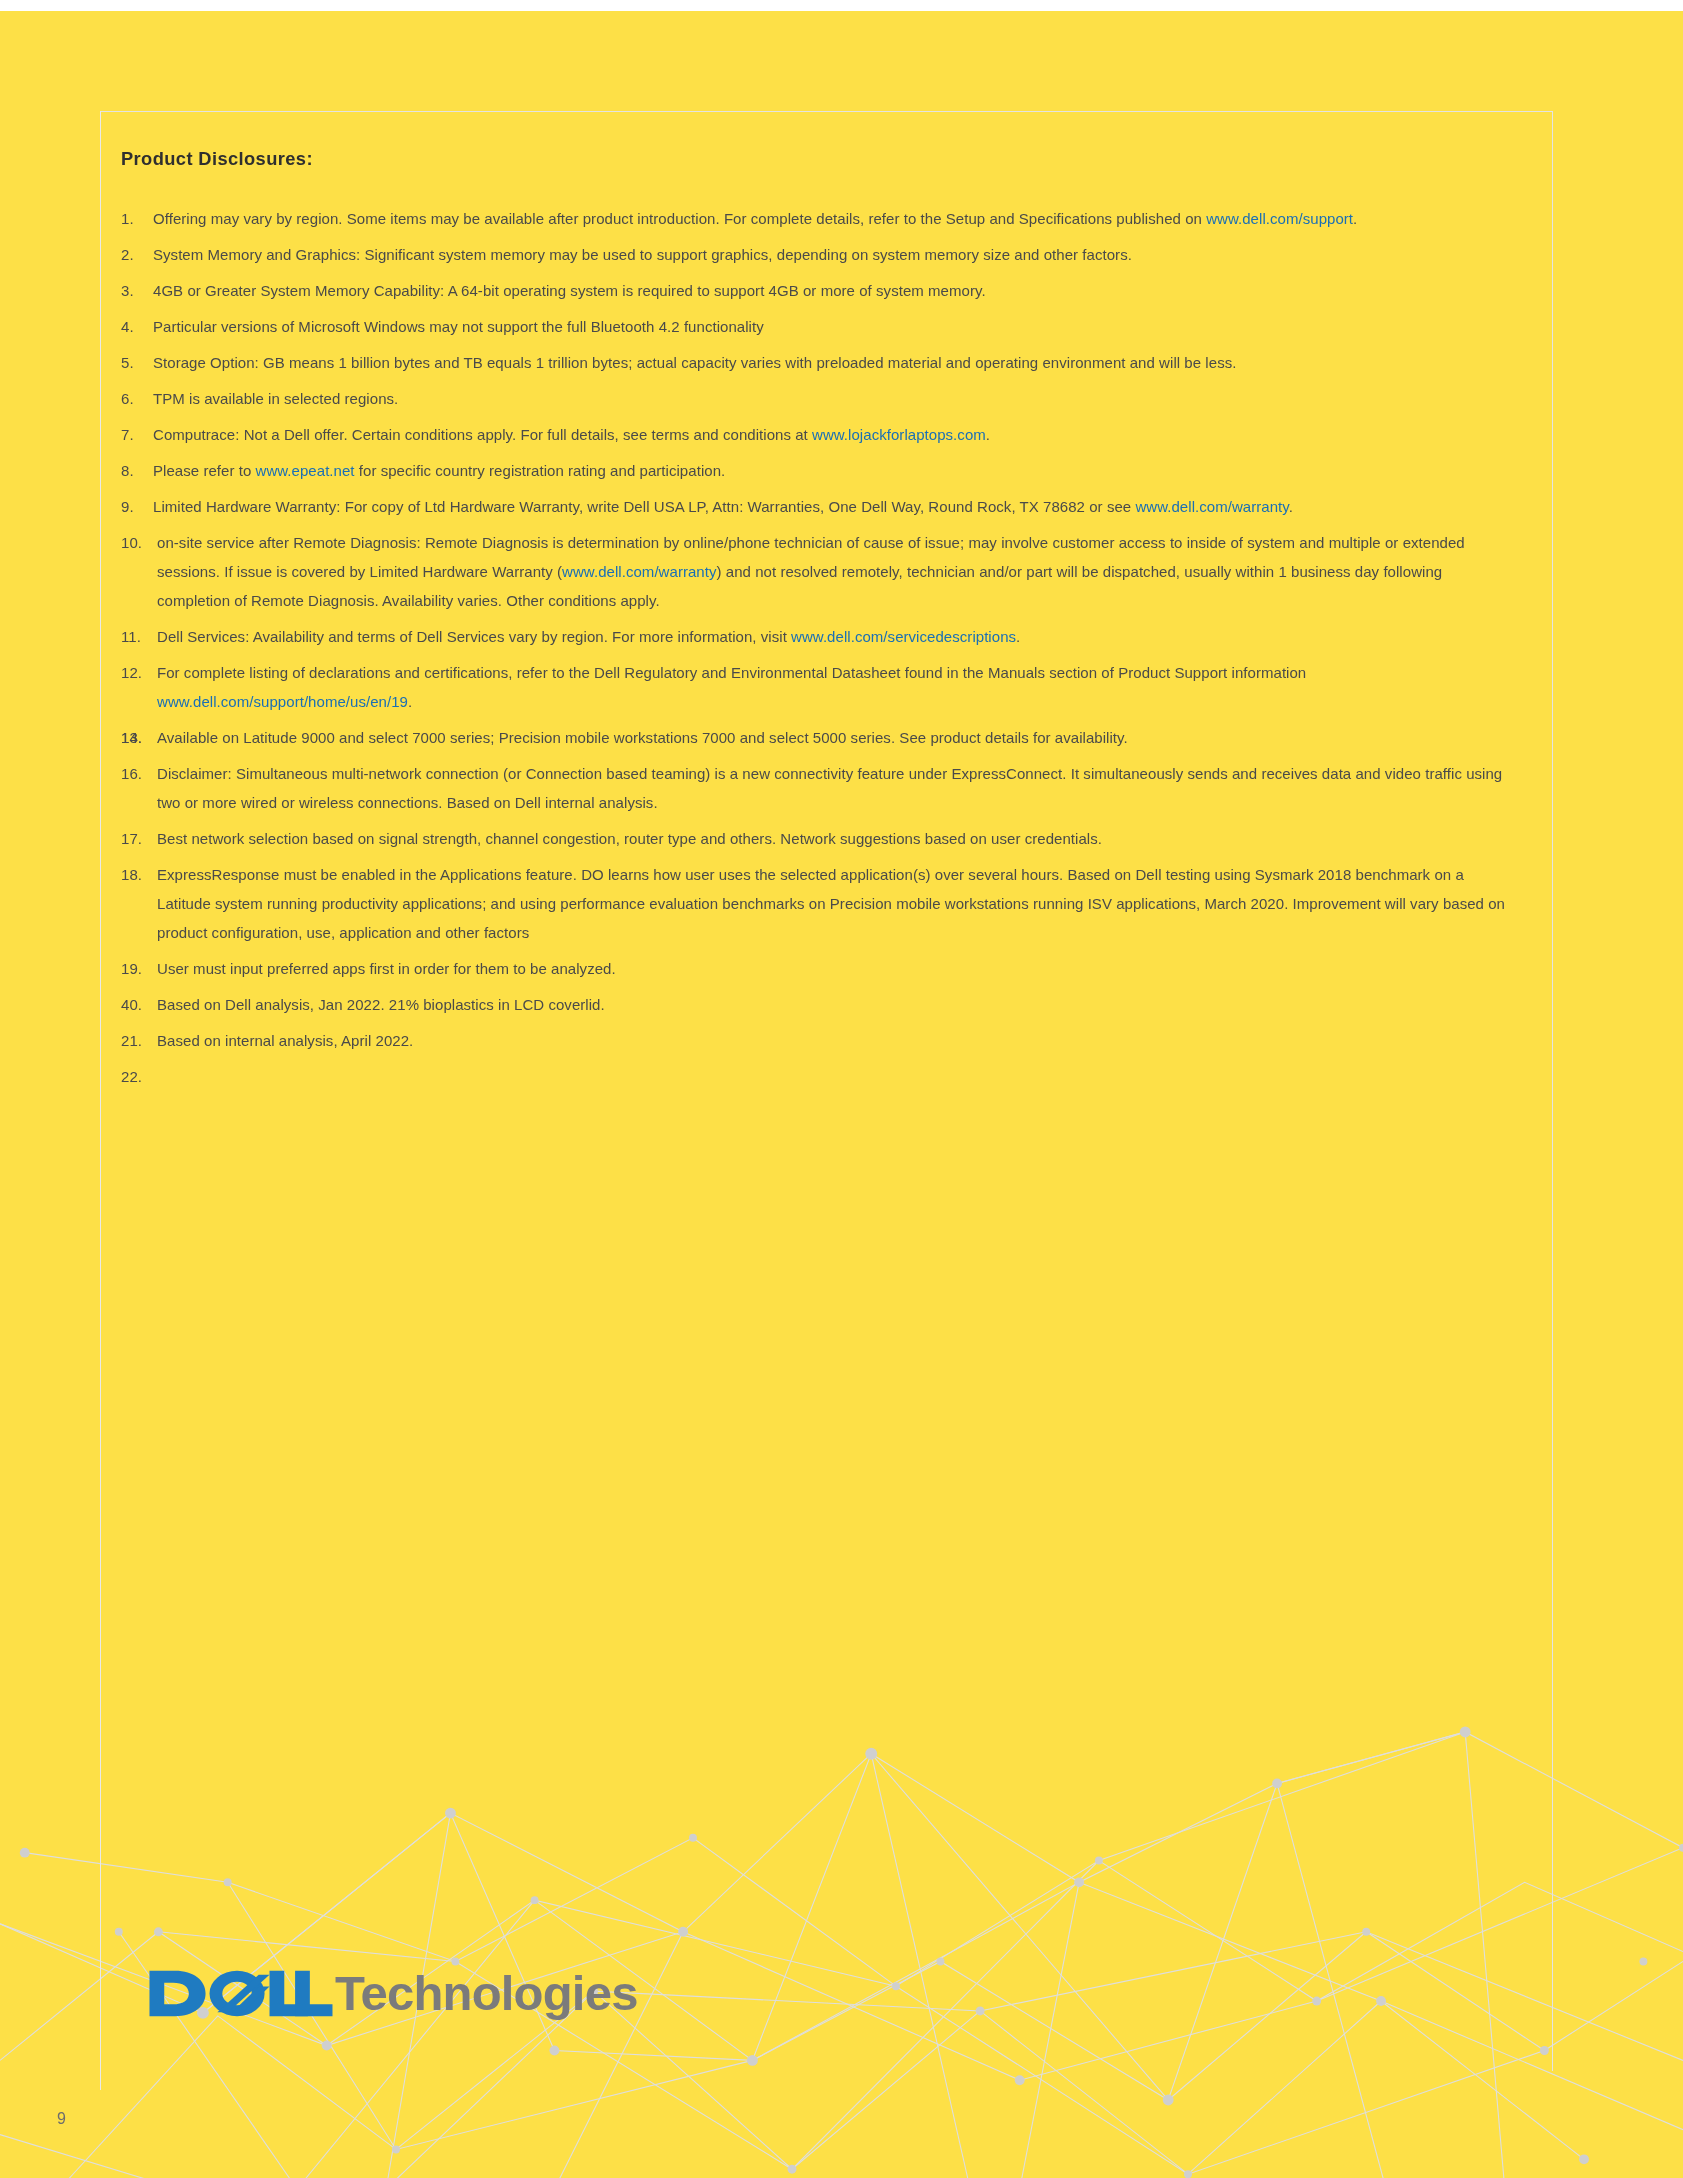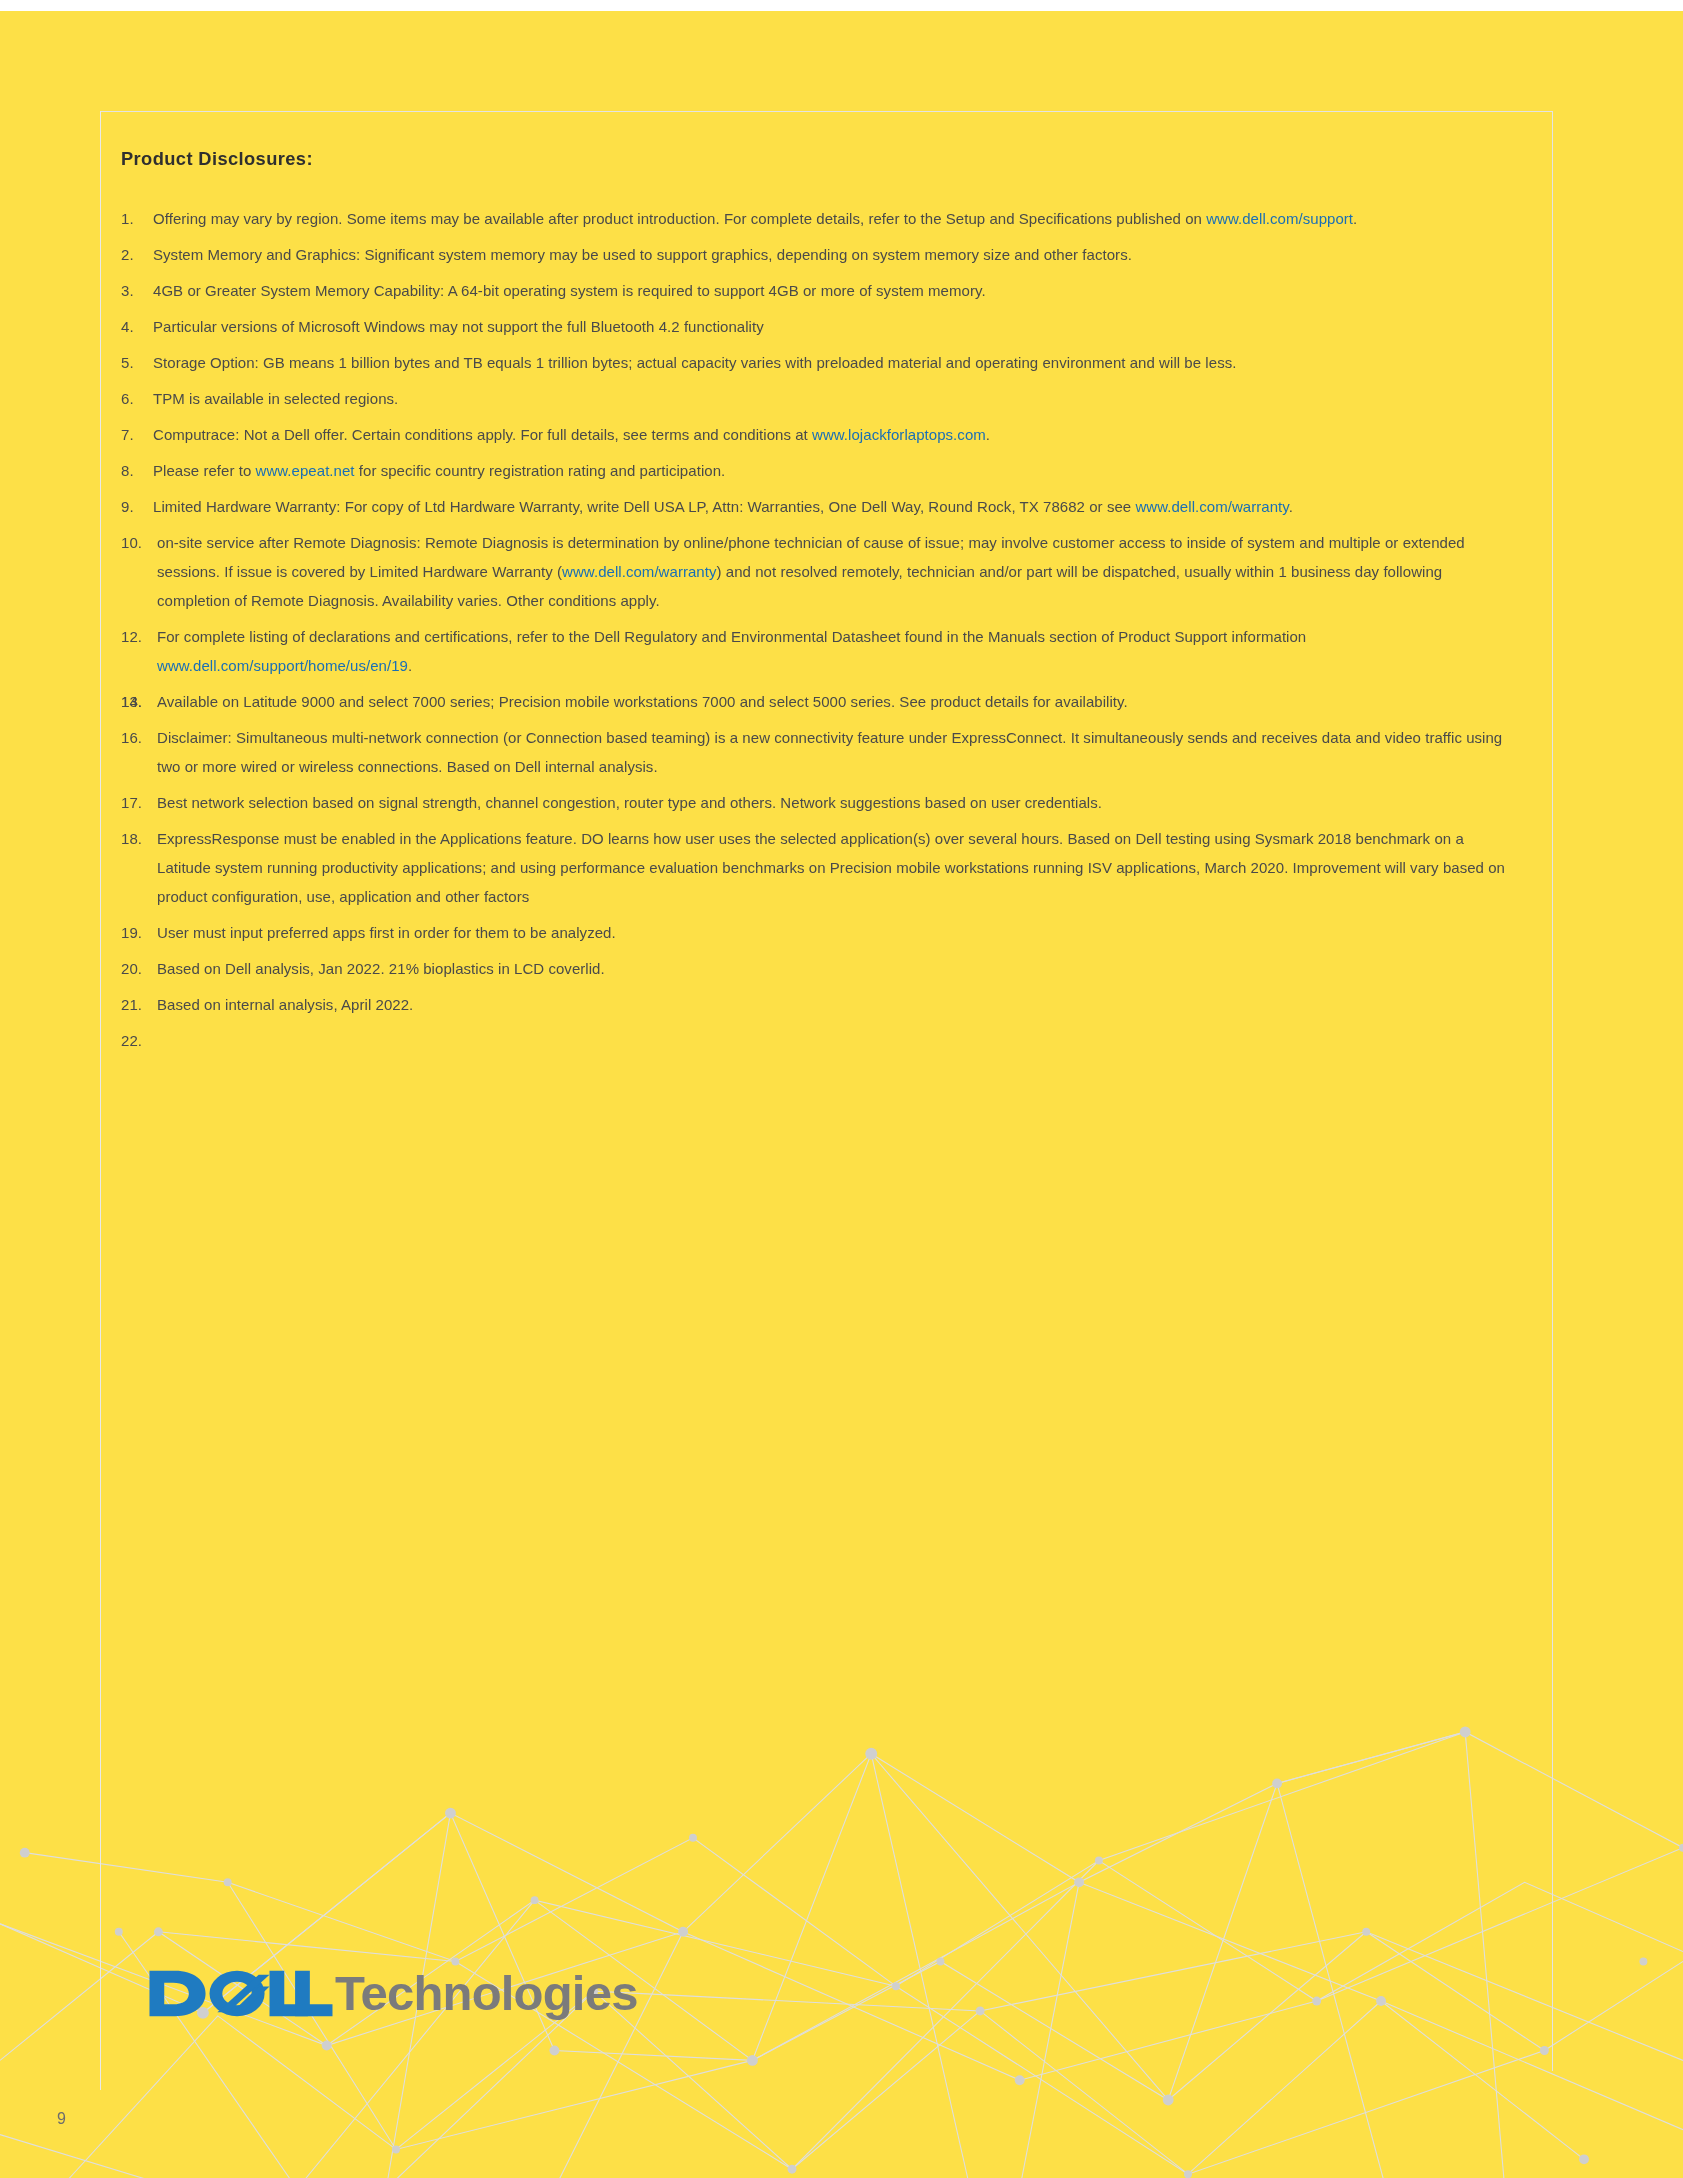--- a/index.html
+++ b/index.html
@@ -188,28 +188,29 @@
         <li class="disclosure-item"><span class="num">1.</span><span>Offering may vary by region. Some items may be available after product introduction. For complete details, refer to the Setup and Specifications published on </span><a class="doclink" href="#">www.dell.com/support</a><span>.</span></li>
         <li class="disclosure-item"><span class="num">2.</span><span>System Memory and Graphics: Significant system memory may be used to support graphics, depending on system memory size and other factors.</span></li>
         <li class="disclosure-item"><span class="num">3.</span><span>4GB or Greater System Memory Capability: A 64-bit operating system is required to support 4GB or more of system memory.</span></li>
         <li class="disclosure-item"><span class="num">4.</span><span>Particular versions of Microsoft Windows may not support the full Bluetooth 4.2 functionality</span></li>
         <li class="disclosure-item"><span class="num">5.</span><span>Storage Option: GB means 1 billion bytes and TB equals 1 trillion bytes; actual capacity varies with preloaded material and operating environment and will be less.</span></li>
         <li class="disclosure-item"><span class="num">6.</span><span>TPM is available in selected regions.</span></li>
         <li class="disclosure-item"><span class="num">7.</span><span>Computrace: Not a Dell offer. Certain conditions apply. For full details, see terms and conditions at </span><a class="doclink" href="#">www.lojackforlaptops.com</a><span>.</span></li>
         <li class="disclosure-item"><span class="num">8.</span><span>Please refer to </span><a class="doclink" href="#">www.epeat.net</a><span> for specific country registration rating and participation.</span></li>
         <li class="disclosure-item"><span class="num">9.</span><span>Limited Hardware Warranty: For copy of Ltd Hardware Warranty, write Dell USA LP, Attn: Warranties, One Dell Way, Round Rock, TX 78682 or see </span><a class="doclink" href="#">www.dell.com/warranty</a><span>.</span></li>
         <li class="disclosure-item wide"><span class="num">10.</span><span>on-site service after Remote Diagnosis: Remote Diagnosis is determination by online/phone technician of cause of issue; may involve customer access to inside of system and multiple or extended sessions. If issue is covered by Limited Hardware Warranty (</span><a class="doclink" href="#">www.dell.com/warranty</a><span>) and not resolved remotely, technician and/or part will be dispatched, usually within 1 business day following completion of Remote Diagnosis. Availability varies. Other conditions apply.</span></li>
+        <li class="disclosure-item wide"><span class="num">11.</span><span>Dell Services: Availability and terms of Dell Services vary by region. For more information, visit </span><a class="doclink" href="#">www.dell.com/servicedescriptions</a><span>.</span></li>
         <li class="disclosure-item wide"><span class="num">12.</span><span>For complete listing of declarations and certifications, refer to the Dell Regulatory and Environmental Datasheet found in the Manuals section of Product Support information </span><a class="doclink" href="#">www.dell.com/support/home/us/en/19</a><span>.</span></li>
         <li class="disclosure-item wide"><span class="num">13.</span></li>
         <li class="disclosure-item wide"><span class="num">14.</span><span>Available on Latitude 9000 and select 7000 series; Precision mobile workstations 7000 and select 5000 series. See product details for availability.</span></li>
         <li class="disclosure-item wide"><span class="num">16.</span><span>Disclaimer: Simultaneous multi-network connection (or Connection based teaming) is a new connectivity feature under ExpressConnect. It simultaneously sends and receives data and video traffic using two or more wired or wireless connections. Based on Dell internal analysis.</span></li>
         <li class="disclosure-item wide"><span class="num">17.</span><span>Best network selection based on signal strength, channel congestion, router type and others. Network suggestions based on user credentials.</span></li>
         <li class="disclosure-item wide"><span class="num">18.</span><span>ExpressResponse must be enabled in the Applications feature. DO learns how user uses the selected application(s) over several hours. Based on Dell testing using Sysmark 2018 benchmark on a Latitude system running productivity applications; and using performance evaluation benchmarks on Precision mobile workstations running ISV applications, March 2020. Improvement will vary based on product configuration, use, application and other factors</span></li>
         <li class="disclosure-item wide"><span class="num">19.</span><span>User must input preferred apps first in order for them to be analyzed.</span></li>
-        <li class="disclosure-item wide"><span class="num">20.</span><span>Based on Dell analysis, Jan 2022. 21% bioplastics in LCD coverlid.</span></li>
+        <li class="disclosure-item wide"><span class="num">40.</span><span>Based on Dell analysis, Jan 2022. 21% bioplastics in LCD coverlid.</span></li>
         <li class="disclosure-item wide"><span class="num">21.</span><span>Based on internal analysis, April 2022.</span></li>
         <li class="disclosure-item wide"><span class="num">22.</span></li>
       </ol>
   </div>
 
   <div class="logo">
     <svg width="186" height="61" viewBox="0 0 188 62">
       <g id="dell-wordmark" fill="#1f7bc1">
 
         <path d="M2 8 h26 c19 0 31 10 31 23 0 13 -12 23 -31 23 H2 Z M17 20 v22 h9 c10 0 16 -4 16 -11 0 -7 -6 -11 -16 -11 Z"></path>

